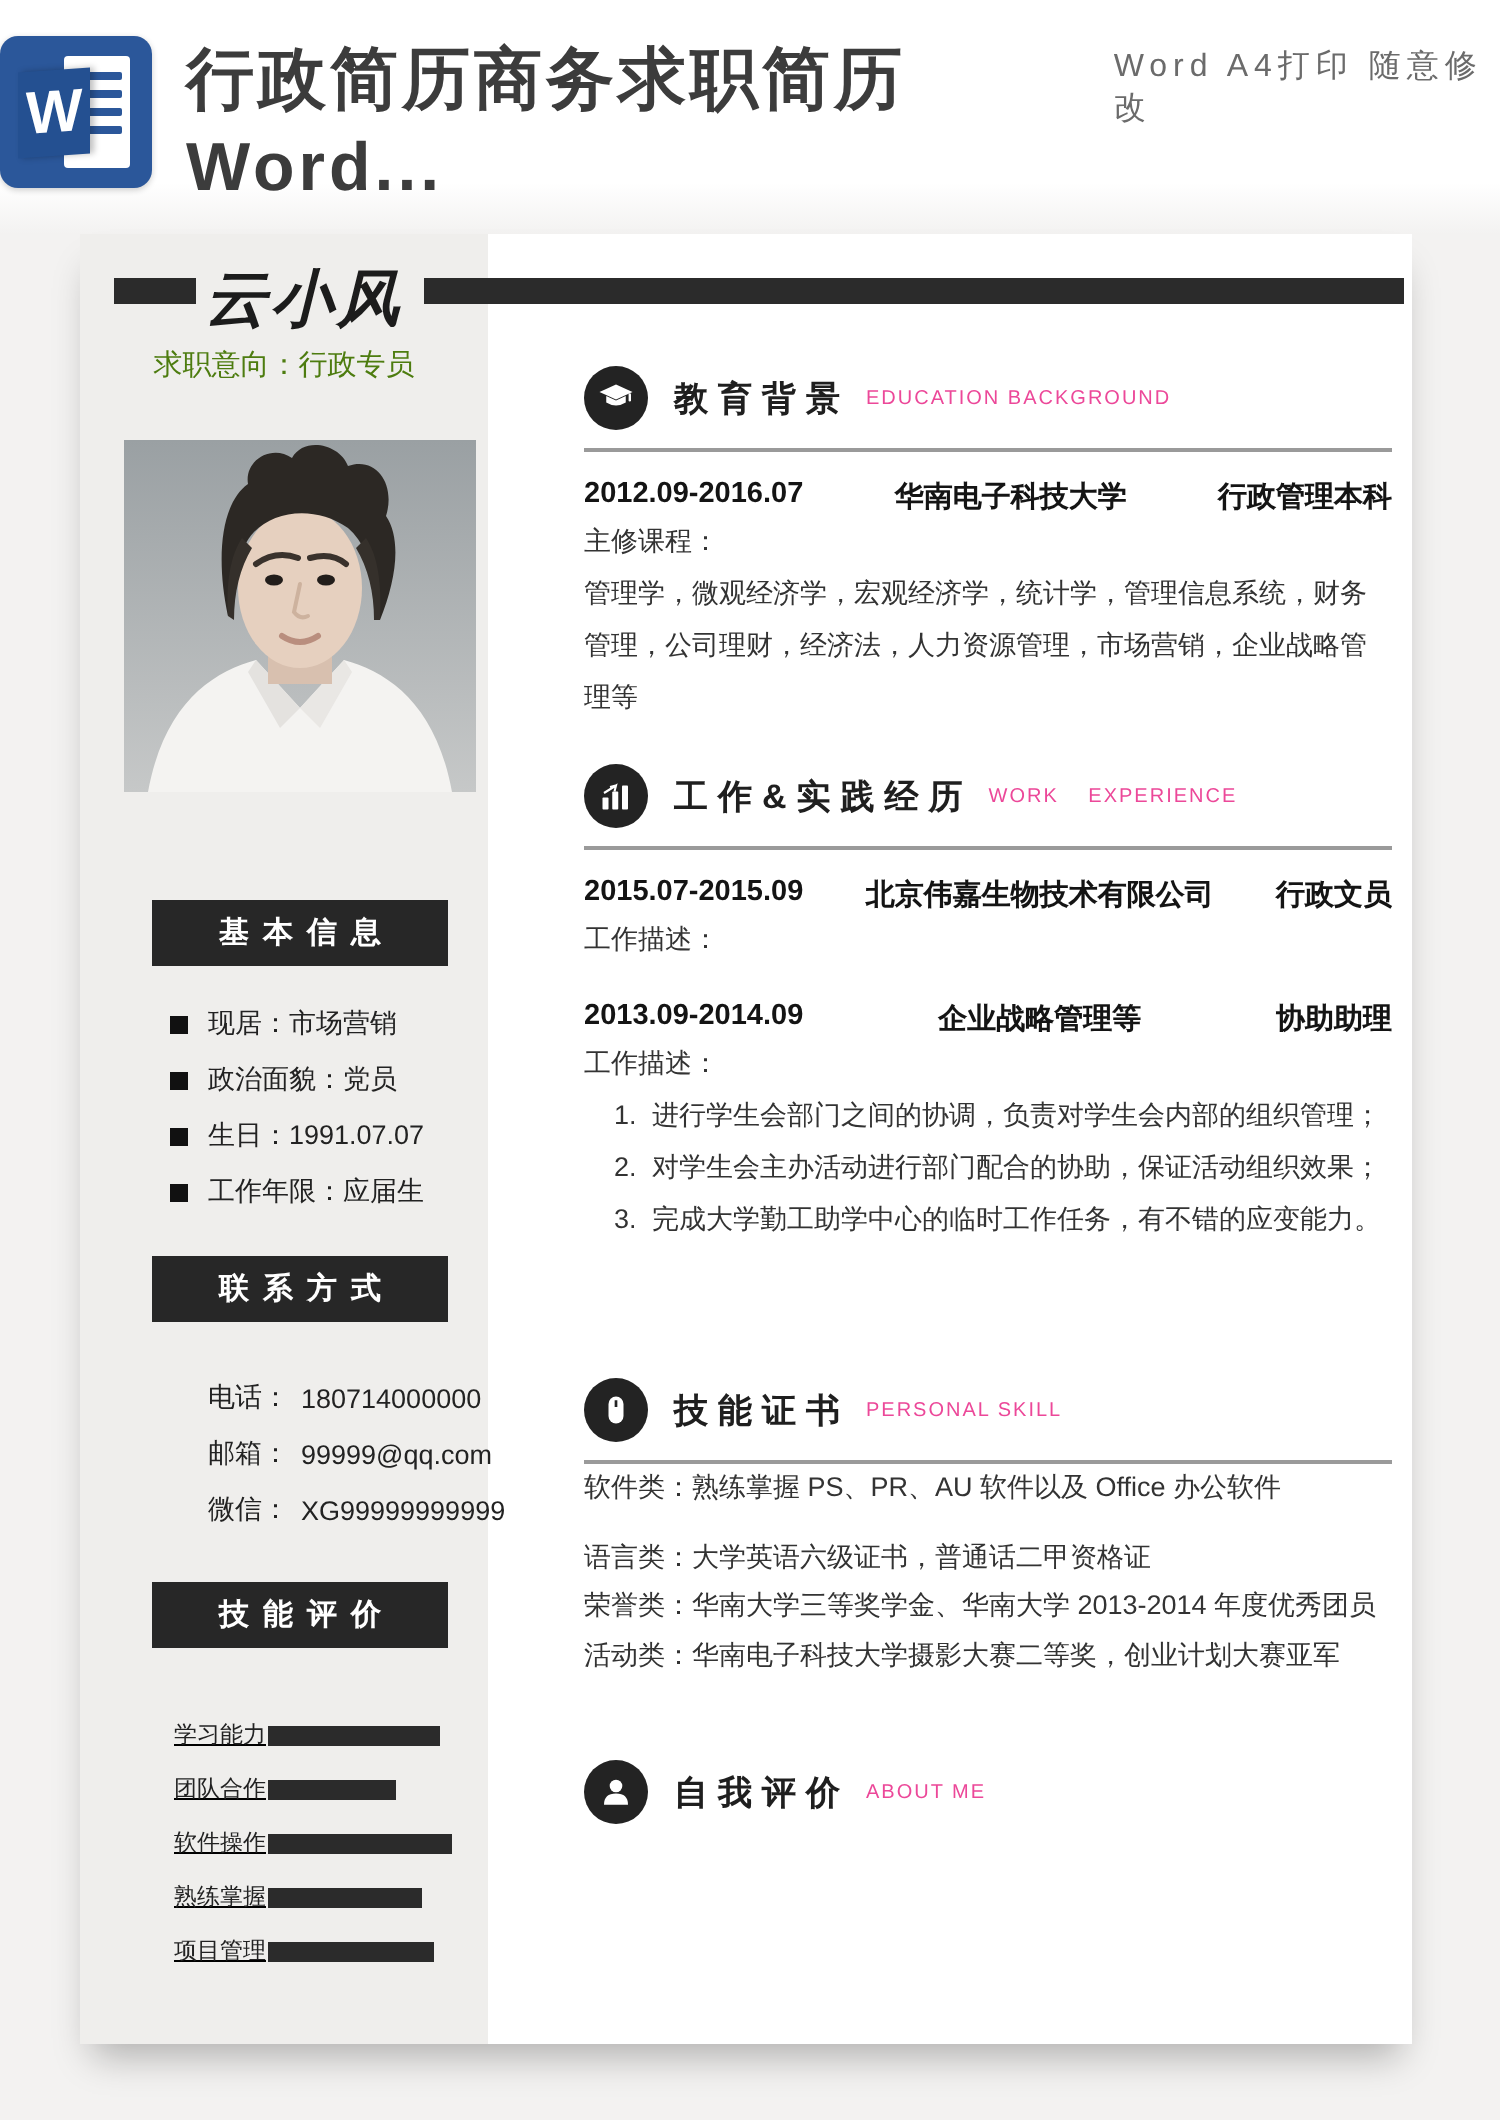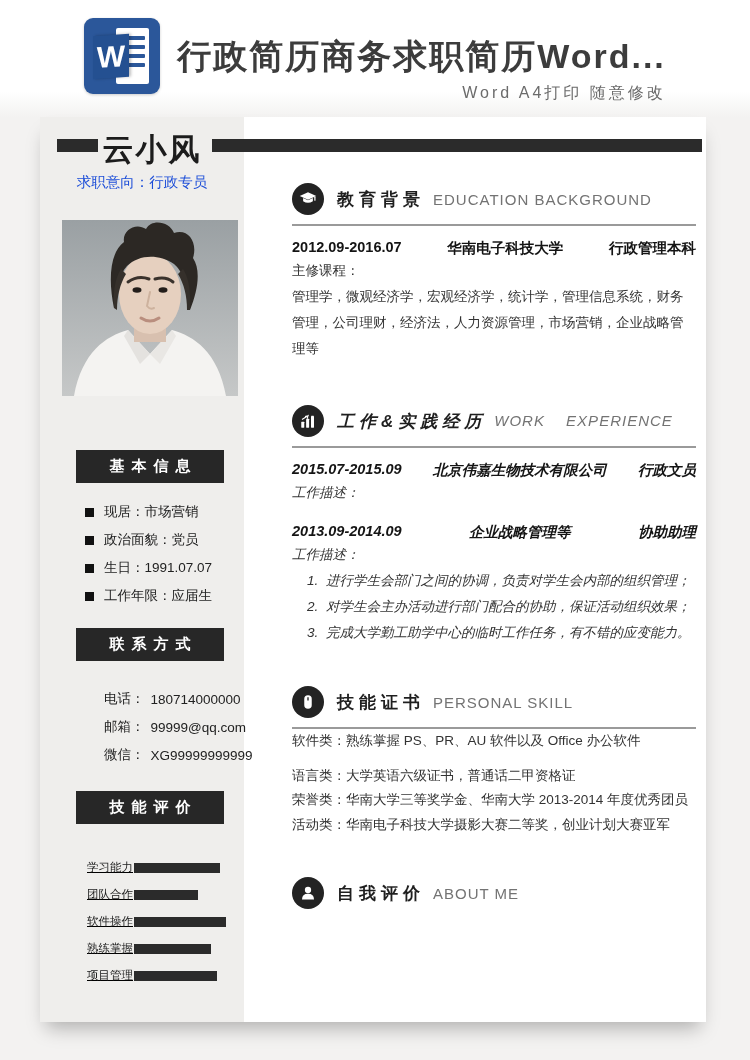--- a/index.html
+++ b/index.html
@@ -10,35 +10,35 @@
   .top { width:750px; height:117px; background:linear-gradient(#ffffff,#ffffff 78%,#f3f2f1);
     display:flex; justify-content:center; align-items:flex-start; padding-top:18px; }
   .word-logo { width:76px; height:76px; background:#2b579a; border-radius:9px; position:relative;
     margin-right:17px; flex:none; box-shadow:0 1px 3px rgba(0,0,0,.2); }
   .word-logo .doc { position:absolute; right:11px; top:10px; width:33px; height:56px; background:#fff;
     border-radius:2px; padding:8px 4px 0 6px; }
   .word-logo .doc i { display:block; height:4px; background:#2b579a; margin-bottom:5px; border-radius:1px; }
   .word-logo .flap { position:absolute; left:9px; top:17px; width:36px; height:43px; background:#245091;
     transform:skewY(-4deg); display:flex; align-items:center; justify-content:center;
     color:#fff; font-size:30px; font-weight:bold; box-shadow:2px 0 3px rgba(0,0,0,.25); }
-  .titles { display:flex; flex-direction:column; align-items:flex-end;margin-top:16px; }
+  .titles { display:flex; flex-direction:row; align-items:flex-start; }
   .titles h1 { font-size:34px; font-weight:bold; color:#3c3c3c; letter-spacing:2px; line-height:1.3; }
   .titles p { margin-top:5px; font-size:16px; color:#6b6b6b; letter-spacing:3px; }
 
   
   .sheet { position:absolute; left:40px; top:117px; width:666px; height:905px; background:#fff;
     box-shadow:0 12px 18px -6px rgba(0,0,0,.28); }
   .side { position:absolute; left:0; top:0; width:204px; height:100%; background:#efeeec; }
 
   .bar-left { position:absolute; left:17px; top:22px; width:41px; height:13px; background:#2b2b2b; }
   .bar-long { position:absolute; left:172px; top:22px; width:490px; height:13px; background:#2b2b2b; }
   .name { position:absolute; left:50px; top:12px; width:124px; text-align:center;
-    font-size:31px; font-weight:bold; color:#1c1c1c; letter-spacing:2px; }
+    font-size:31px; font-weight:bold; color:#1c1c1c; letter-spacing:2px;font-style:italic; }
   .objective { position:absolute; left:0; top:56px; width:204px; text-align:center;
-    font-size:14.5px; color:#1d4ed8; }
+    font-size:14.5px; color:#4d7c0f; }
   .photo { position:absolute; left:22px; top:103px; width:176px; height:176px; }
   .photo svg { display:block; width:176px; height:176px; }
 
   .block-title { position:absolute; left:38px; width:144px; height:29px; background:#272727;
     color:#fff; font-size:15px; font-weight:bold; letter-spacing:7px; text-indent:7px;
     display:flex; align-items:center; justify-content:center; box-shadow:0 0 0 2px #272727; }
   .bt-basic { top:335px; } .bt-contact { top:513px; } .bt-skill { top:676px; }
 
   .basic-list { position:absolute; left:45px; top:381px; list-style:none; }
   .basic-list li { height:28px; display:flex; align-items:center; font-size:13.5px; color:#222; }
@@ -54,31 +54,31 @@
   .skill-track { width:92px; }
   .skill-fill { height:10px; background:#2b2b2b; }
 
   
   .content { position:absolute; left:252px; top:0; width:404px; padding-top:66px; color:#333; }
   .sec-head { display:flex; align-items:center; }
   .sec-icon { width:32px; height:32px; border-radius:50%; background:#232323; flex:none;
     display:flex; align-items:center; justify-content:center; margin-right:13px; }
   .sec-icon svg { width:18px; height:18px; }
   .cn { font-size:17px; font-weight:bold; letter-spacing:5px; color:#1f1f1f; white-space:nowrap; }
-  .en { font-size:15px; color:#737373; letter-spacing:1px; margin-left:8px; white-space:nowrap; }
+  .en { font-size:10px; color:#ec4899; letter-spacing:1px; margin-left:8px; white-space:nowrap; }
   .rule { border-bottom:2px solid #9a9a9a; margin-top:9px; }
 
   .row-head { display:flex; justify-content:space-between; font-weight:bold; font-size:14.5px;
     color:#141414; margin-top:13px; }
   .body-line { font-size:13.5px; line-height:26px; color:#333; }
   ol.duties { margin:0; padding-left:30px; font-size:13.5px; line-height:26px; color:#333; }
   ol.duties li { padding-left:4px; }
 
-  .sec-work { margin-top:43px;font-style:italic; }
-  .sec-cert { margin-top:40px; }
+  .sec-work { margin-top:20px; }
+  .sec-cert { margin-top:66px; }
   .sec-about { margin-top:40px; }
   .sec-cert .body-line { line-height:24.5px; }
   .sec-cert .first { margin-top:10px; }
   .job2 { margin-top:17px; }
 </style>
 </head>
 <body>
 
 <header class="top">
   <div class="word-logo">

